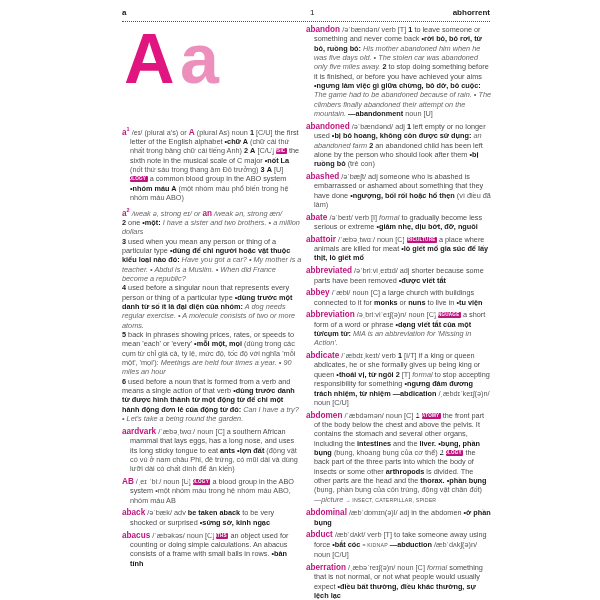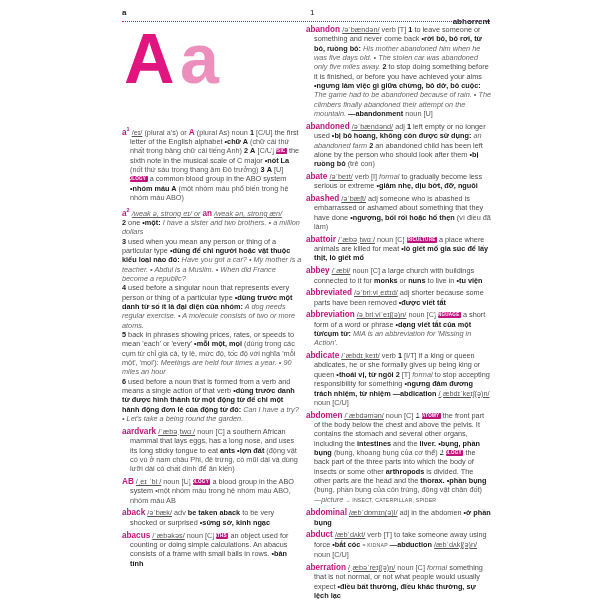--- a/index.html
+++ b/index.html
@@ -3,35 +3,35 @@
 <meta charset="utf-8">
 <style>
   html, body { margin:0; padding:0; background:#ffffff; }
   body { width:600px; height:600px; overflow:hidden; position:relative;
          font-family:"Liberation Sans", sans-serif; color:#3a3a3a; }
   .page { position:absolute; left:0; top:0; width:600px; height:600px; }
   .running-head { position:absolute; left:122px; top:8px; width:368px; height:12px;
                   font-size:8px; font-weight:bold; color:#1a1a1a; }
   .running-head .left { position:absolute; left:0; top:0; }
   .running-head .center { position:absolute; left:188px; top:0; font-weight:normal; }
-  .running-head .right { position:absolute; right:0; top:9px; }
+  .running-head .right { position:absolute; right:0; top:0; }
   .dotted-rule { position:absolute; left:122px; top:21px; width:368px; height:0;
                  border-top:1.5px dotted #c0157f; }
   .big-letters { position:absolute; left:124px; top:24px; height:70px; }
   .big-A { position:absolute; left:0; top:0; font-size:70px; font-weight:bold;
            color:#e0157f; line-height:70px; font-family:"Liberation Sans", sans-serif; }
   .big-a { position:absolute; left:56px; top:0; font-size:70px; font-weight:bold;
            color:#ec8fbd; line-height:70px; font-family:"Liberation Sans", sans-serif; }
   .col { position:absolute; font-size:7.3px; line-height:9.35px; color:#4a4a4a; }
   .col-left { left:122px; top:125px; width:180px; }
   .col-right { left:306px; top:25px; width:185px; }
   .entry { margin:0 0 3.4px 0; padding-left:8px; text-indent:-8px; }
   .hw { color:#c0157f; font-weight:bold; font-size:8.2px;text-align:right; }
   .hw sup { font-size:5.5px; }
-  .pron { color:#555;text-decoration:underline; }
+  .pron { color:#555; }
   .gram { color:#555;text-align:center; }
   .num { font-weight:bold; color:#1a1a1a; }
   .vi { font-weight:bold; color:#1a1a1a; }
   .vi-note { color:#555; }
   .ex { font-style:italic; color:#666;margin-top:38px; }
   .kw { font-weight:bold; color:#1a1a1a; }
   .label { display:inline-block; background:#c0157f; color:#fff; font-size:4.6px;
            line-height:6px; padding:0 1.5px; font-weight:bold; vertical-align:1px;
            border-radius:1px; letter-spacing:0.2px; }
   .sense { display:block; text-indent:0; margin-left:-8px; }
@@ -190,67 +190,67 @@
       <span>left empty or no longer used</span>
       <span class="vi">•bị bỏ hoang, không còn được sử dụng:</span>
       <span class="ex">an abandoned farm</span>
       <span class="num">2</span>
       <span>an abandoned child has been left alone by the person who should look after them</span>
       <span class="vi">•bị ruồng bỏ</span>
       <span class="vi-note">(trẻ con)</span>
     </div>
 
     <div class="entry">
+      <span class="hw">abashed</span>
+      <span class="pron">/əˈbæʃt/</span>
+      <span class="gram">adj</span>
+      <span>someone who is abashed is embarrassed or ashamed about something that they have done</span>
+      <span class="vi">•ngượng, bối rối hoặc hổ thẹn</span>
+      <span class="vi-note">(vì điều đã làm)</span>
+    </div>
+
+    <div class="entry">
       <span class="hw">abate</span>
       <span class="pron">/əˈbeɪt/</span>
       <span class="gram">verb</span>
       <span class="gram">[I]</span>
       <span class="ex">formal</span>
       <span>to gradually become less serious or extreme</span>
       <span class="vi">•giảm nhẹ, dịu bớt, đỡ, nguôi</span>
     </div>
 
     <div class="entry">
-      <span class="hw">abashed</span>
-      <span class="pron">/əˈbæʃt/</span>
-      <span class="gram">adj</span>
-      <span>someone who is abashed is embarrassed or ashamed about something that they have done</span>
-      <span class="vi">•ngượng, bối rối hoặc hổ thẹn</span>
-      <span class="vi-note">(vì điều đã làm)</span>
-    </div>
-
-    <div class="entry">
       <span class="hw">abattoir</span>
       <span class="pron">/ˈæbəˌtwɑː/</span>
       <span class="gram">noun</span>
       <span class="gram">[C]</span>
       <span class="label">AGRICULTURE</span>
       <span>a place where animals are killed for meat</span>
       <span class="vi">•lò giết mổ gia súc để lấy thịt, lò giết mổ</span>
+    </div>
+
+    <div class="entry">
+      <span class="hw">abbreviated</span>
+      <span class="pron">/əˈbriːviˌeɪtɪd/</span>
+      <span class="gram">adj</span>
+      <span>shorter because some parts have been removed</span>
+      <span class="vi">•được viết tắt</span>
     </div>
 
     <div class="entry">
       <span class="hw">abbey</span>
       <span class="pron">/ˈæbi/</span>
       <span class="gram">noun</span>
       <span class="gram">[C]</span>
       <span>a large church with buildings connected to it for</span>
       <span class="kw">monks</span>
       <span>or</span>
       <span class="kw">nuns</span>
       <span>to live in</span>
       <span class="vi">•tu viện</span>
-    </div>
-
-    <div class="entry">
-      <span class="hw">abbreviated</span>
-      <span class="pron">/əˈbriːviˌeɪtɪd/</span>
-      <span class="gram">adj</span>
-      <span>shorter because some parts have been removed</span>
-      <span class="vi">•được viết tắt</span>
     </div>
 
     <div class="entry">
       <span class="hw">abbreviation</span>
       <span class="pron">/əˌbriːviˈeɪʃ(ə)n/</span>
       <span class="gram">noun</span>
       <span class="gram">[C]</span>
       <span class="label">LANGUAGE</span>
       <span>a short form of a word or phrase</span>
       <span class="vi">•dạng viết tắt của một từ/cụm từ:</span>

